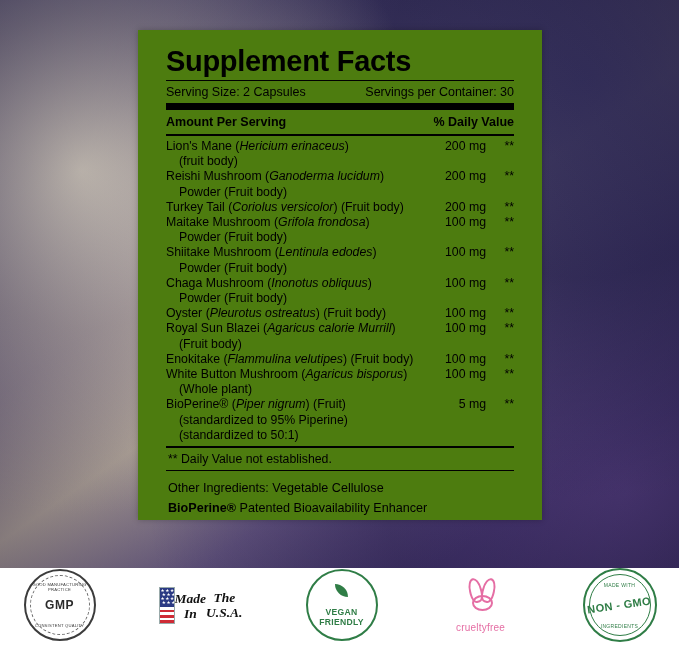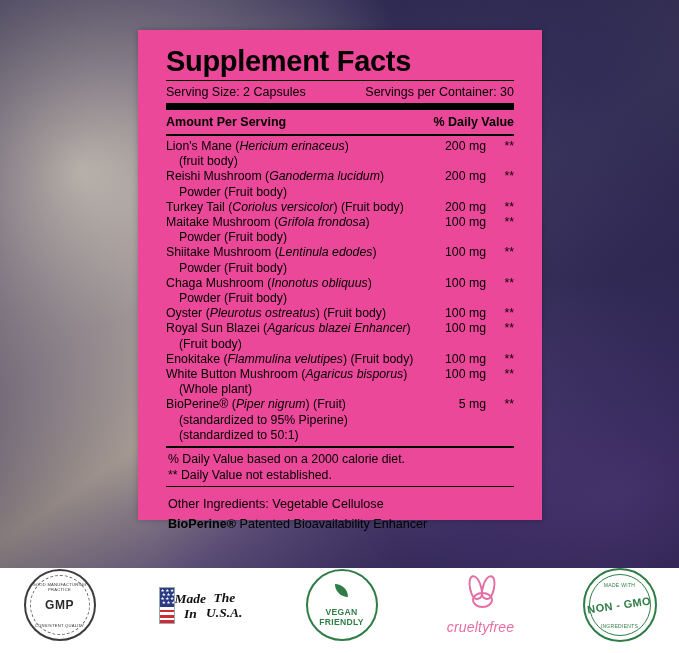--- a/index.html
+++ b/index.html
@@ -47,21 +47,21 @@
     background: #ffffff;
   }
 
   
   .label-card {
     position: absolute;
     left: 138px;
     top: 30px;
     width: 404px;
     height: 490px;
-    background: #ec4899;
+    background: #4d7c0f;
     box-shadow: 0 0 6px rgba(0,0,0,0.25);
   }
   .label-inner {
     position: absolute;
     left: 28px;
     top: 14px;
     width: 348px;
   }
 
   .sf-title {
@@ -296,25 +296,24 @@
   .bunny .ear.l { left: 6px; transform: rotate(-14deg); }
   .bunny .ear.r { left: 19px; transform: rotate(14deg); }
   .bunny .head {
     position: absolute;
     left: 9px; top: 17px;
     width: 17px; height: 12px;
     border: 2px solid #e56ea4;
     border-radius: 50%;
   }
   .cf-text {
-    font-size: 14px;
+    font-size: 10px;
     color: #e56ea4;
     letter-spacing: 0.2px;
     margin-top: 14px;
-    font-style: italic;
   }
 
   
   .ngmo-ring {
     width: 70px; height: 70px;
     border-radius: 50%;
     border: 2px solid #2f7d46;
     display: flex;
     align-items: center;
     justify-content: center;
@@ -425,21 +424,21 @@
           </tr>
           <tr>
             <td class="nm">
               <span>Oyster (</span><i>Pleurotus ostreatus</i><span>) (Fruit body)</span>
             </td>
             <td class="amt">100 mg</td>
             <td class="dv">**</td>
           </tr>
           <tr>
             <td class="nm">
-              <span>Royal Sun Blazei (</span><i>Agaricus blazei Enhancer</i><span>)</span>
+              <span>Royal Sun Blazei (</span><i>Agaricus calorie Murrill</i><span>)</span>
               <span class="sub">(Fruit body)</span>
             </td>
             <td class="amt">100 mg</td>
             <td class="dv">**</td>
           </tr>
           <tr>
             <td class="nm">
               <span>Enokitake (</span><i>Flammulina velutipes</i><span>) (Fruit body)</span>
             </td>
             <td class="amt">100 mg</td>
@@ -460,21 +459,20 @@
               <span class="sub">(standardized to 50:1)</span>
             </td>
             <td class="amt">5 mg</td>
             <td class="dv">**</td>
           </tr>
         </tbody>
       </table>
 
       <div class="rule-med"></div>
 
-      <div class="footnotes">% Daily Value based on a 2000 calorie diet.</div>
       <div class="footnotes">** Daily Value not established.</div>
 
       <div class="rule-hair"></div>
 
       <div class="other-ing">Other Ingredients: Vegetable Cellulose</div>
       <div class="bioperine-line">
         <b>BioPerine®</b><span> Patented Bioavailability Enhancer</span>
       </div>
 
     </div>

